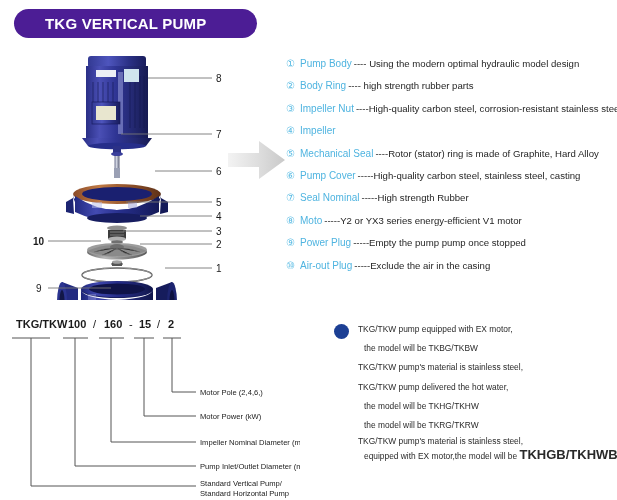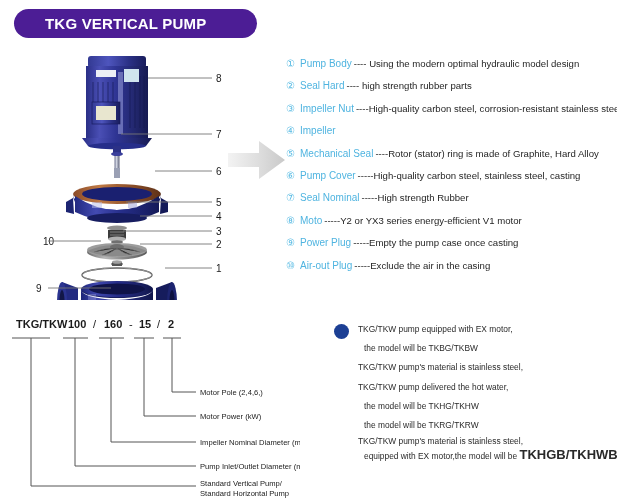--- a/index.html
+++ b/index.html
@@ -294,21 +294,21 @@
 
 <div class="callout" style="left:216px; top:74px;">8</div>
 <div class="callout" style="left:216px; top:130px;">7</div>
 <div class="callout" style="left:216px; top:167px;">6</div>
 <div class="callout" style="left:216px; top:198px;">5</div>
 <div class="callout" style="left:216px; top:212px;">4</div>
 <div class="callout" style="left:216px; top:227px;">3</div>
 <div class="callout" style="left:216px; top:240px;">2</div>
 <div class="callout" style="left:216px; top:264px;">1</div>
 
-<div class="callout" style="left:43px; top:237px;">10</div>
+<div class="callout" style="left:33px; top:237px;font-weight:bold;">10</div>
 <div class="callout" style="left:36px; top:284px;">9</div>
 
 <svg style="position:absolute;left:0;top:0;width:617px;height:500px;pointer-events:none;">
   <g stroke="#777" stroke-width="0.9">
     <line x1="148" y1="78" x2="212" y2="78"></line>
     <line x1="121" y1="134" x2="212" y2="134"></line>
     <line x1="155" y1="171" x2="212" y2="171"></line>
     <line x1="126" y1="202" x2="212" y2="202"></line>
     <line x1="140" y1="216" x2="212" y2="216"></line>
     <line x1="123" y1="231" x2="212" y2="231"></line>
@@ -333,21 +333,21 @@
 </div>
 
 <div id="legend">
   <div class="legend-row">
     <span class="legend-num">①</span>
     <span class="legend-part">Pump Body</span>
     <span class="legend-desc">---- Using the modern optimal hydraulic model design</span>
   </div>
   <div class="legend-row">
     <span class="legend-num">②</span>
-    <span class="legend-part">Seal Hard</span>
+    <span class="legend-part">Body Ring</span>
     <span class="legend-desc">---- high strength rubber parts</span>
   </div>
   <div class="legend-row">
     <span class="legend-num">③</span>
     <span class="legend-part">Impeller Nut</span>
     <span class="legend-desc">----High-quality carbon steel, corrosion-resistant stainless steel</span>
   </div>
   <div class="legend-row">
     <span class="legend-num">④</span>
     <span class="legend-part">Impeller</span>
@@ -368,21 +368,21 @@
     <span class="legend-desc">-----High strength Rubber</span>
   </div>
   <div class="legend-row">
     <span class="legend-num">⑧</span>
     <span class="legend-part">Moto</span>
     <span class="legend-desc">-----Y2 or YX3 series energy-efficient V1 motor</span>
   </div>
   <div class="legend-row">
     <span class="legend-num">⑨</span>
     <span class="legend-part">Power Plug</span>
-    <span class="legend-desc">-----Empty the pump case once casting</span>
+    <span class="legend-desc">-----Empty the pump pump once stopped</span>
   </div>
   <div class="legend-row">
     <span class="legend-num">⑩</span>
     <span class="legend-part">Air-out Plug</span>
     <span class="legend-desc">-----Exclude the air in the casing</span>
   </div>
 </div>
 
 <div id="model-block">
   <svg width="300" height="194" viewBox="0 0 300 194" xmlns="http://www.w3.org/2000/svg">

